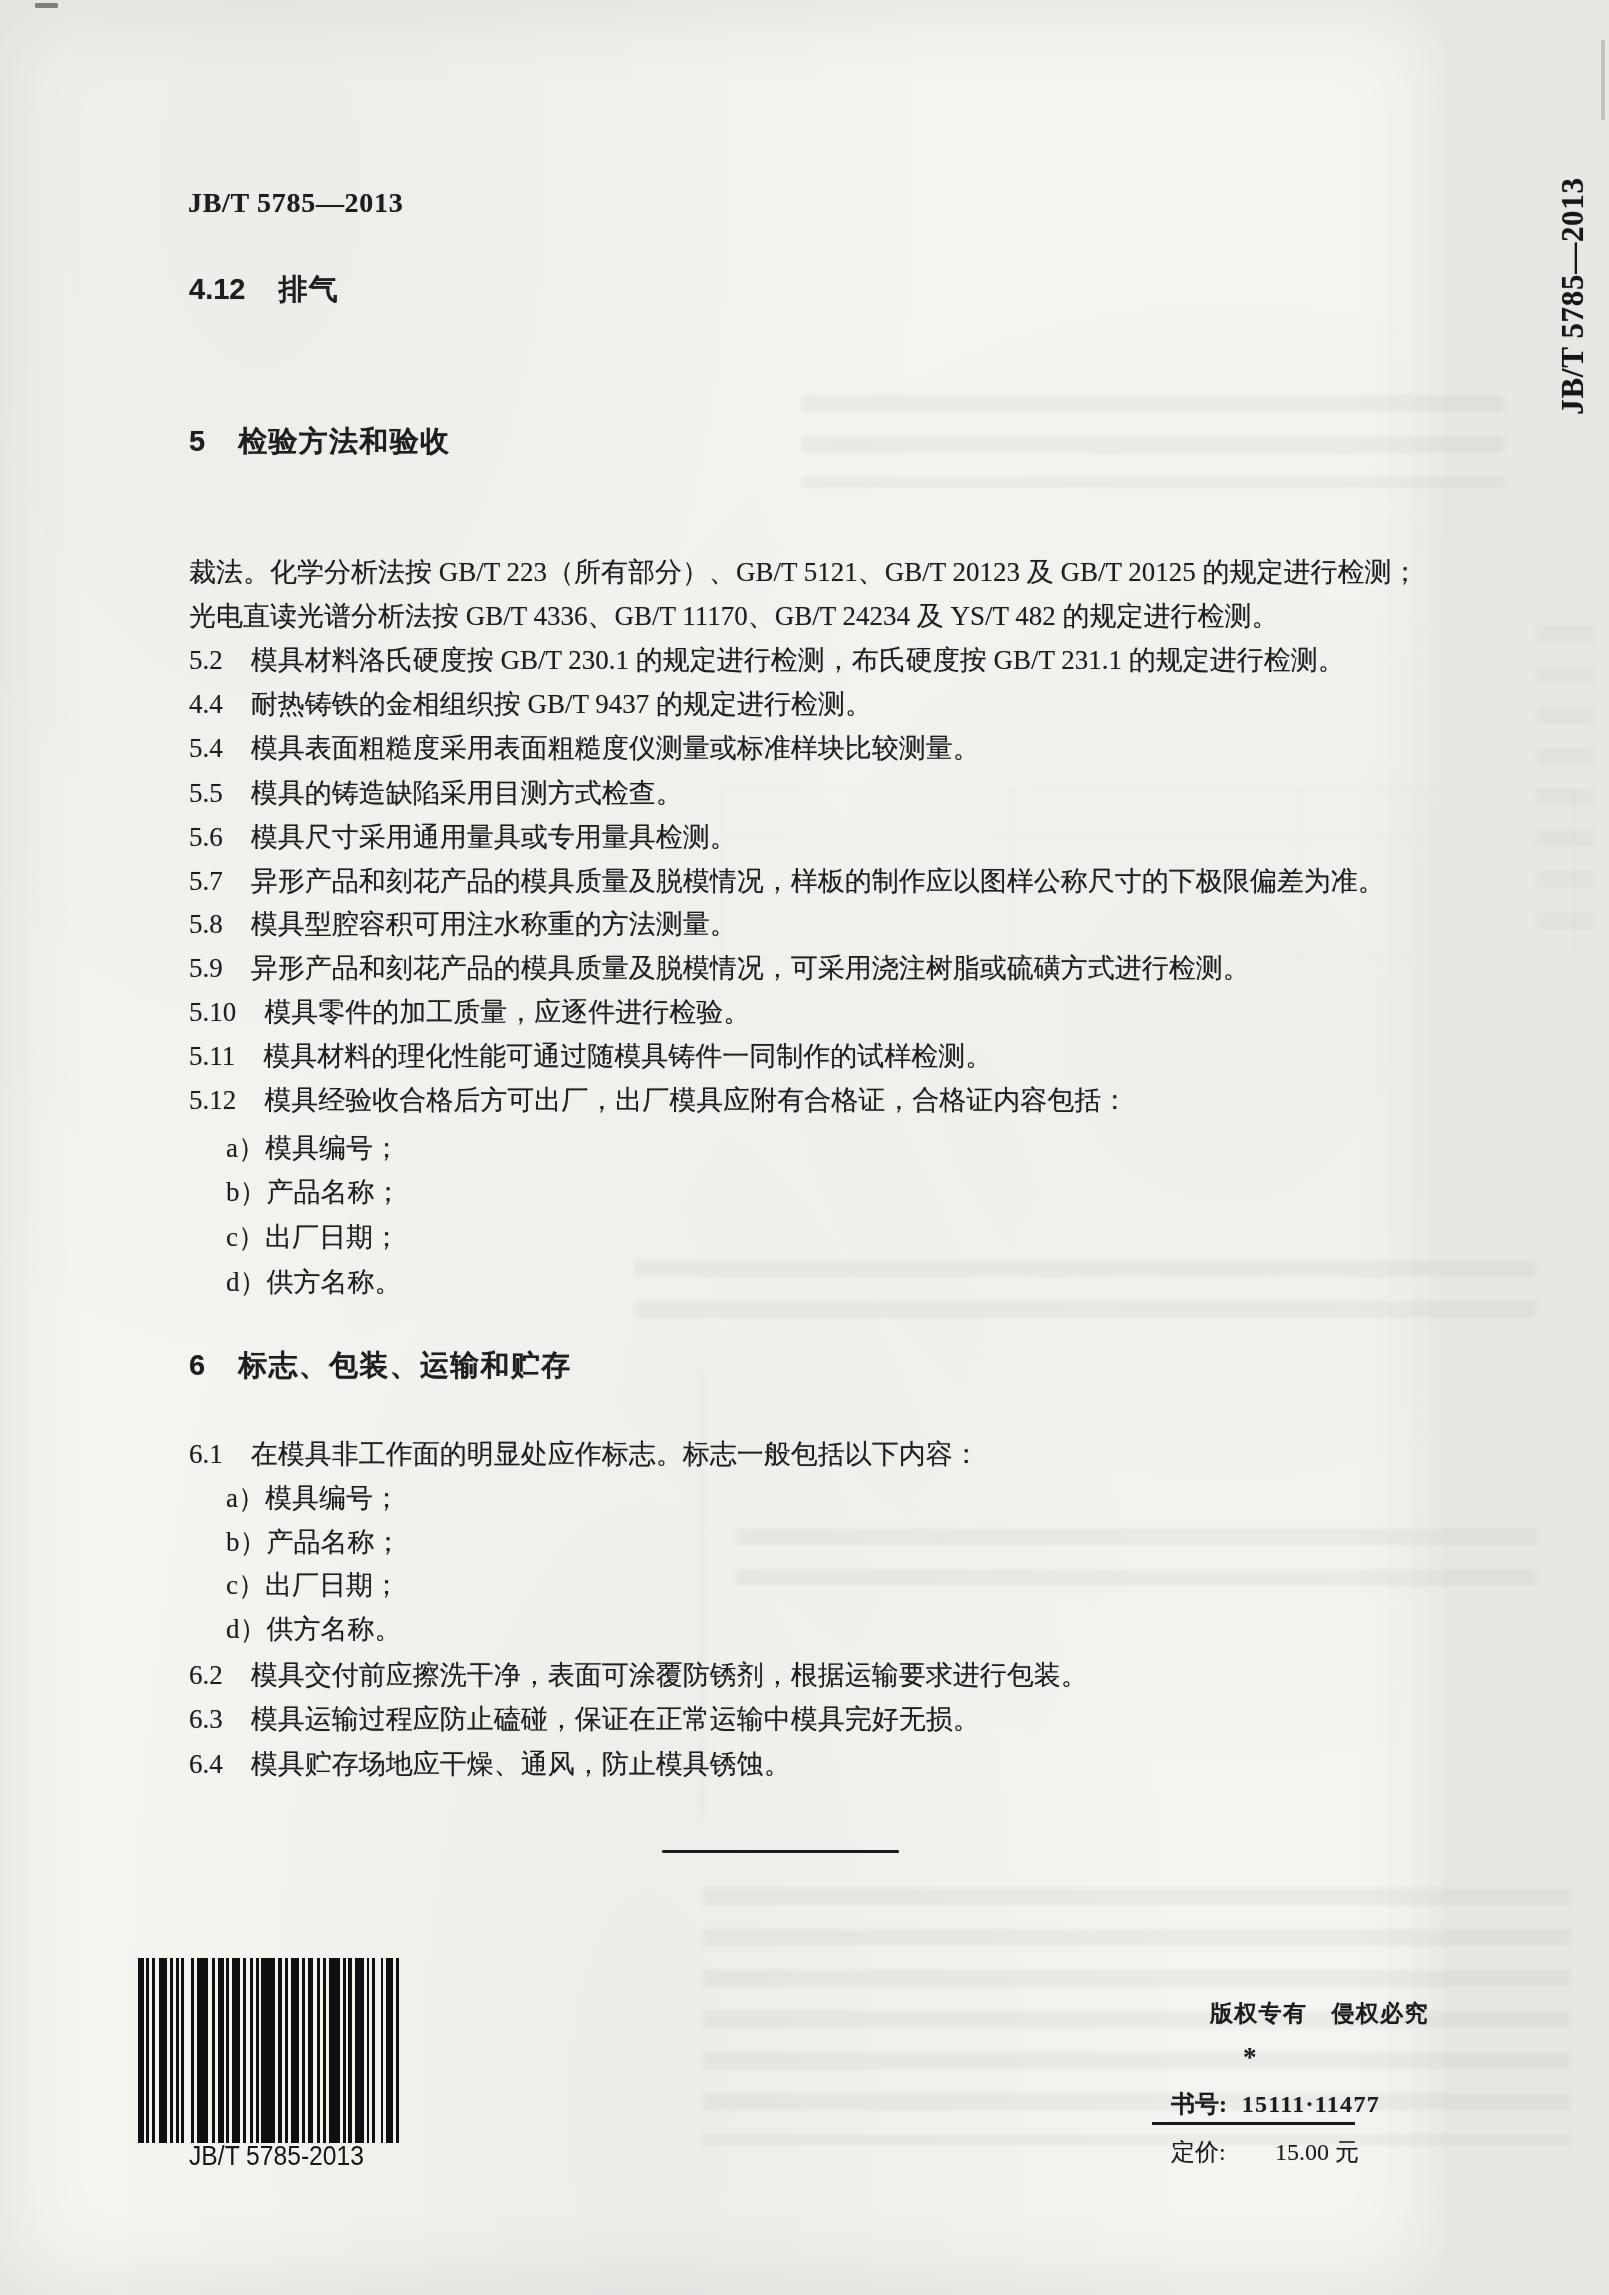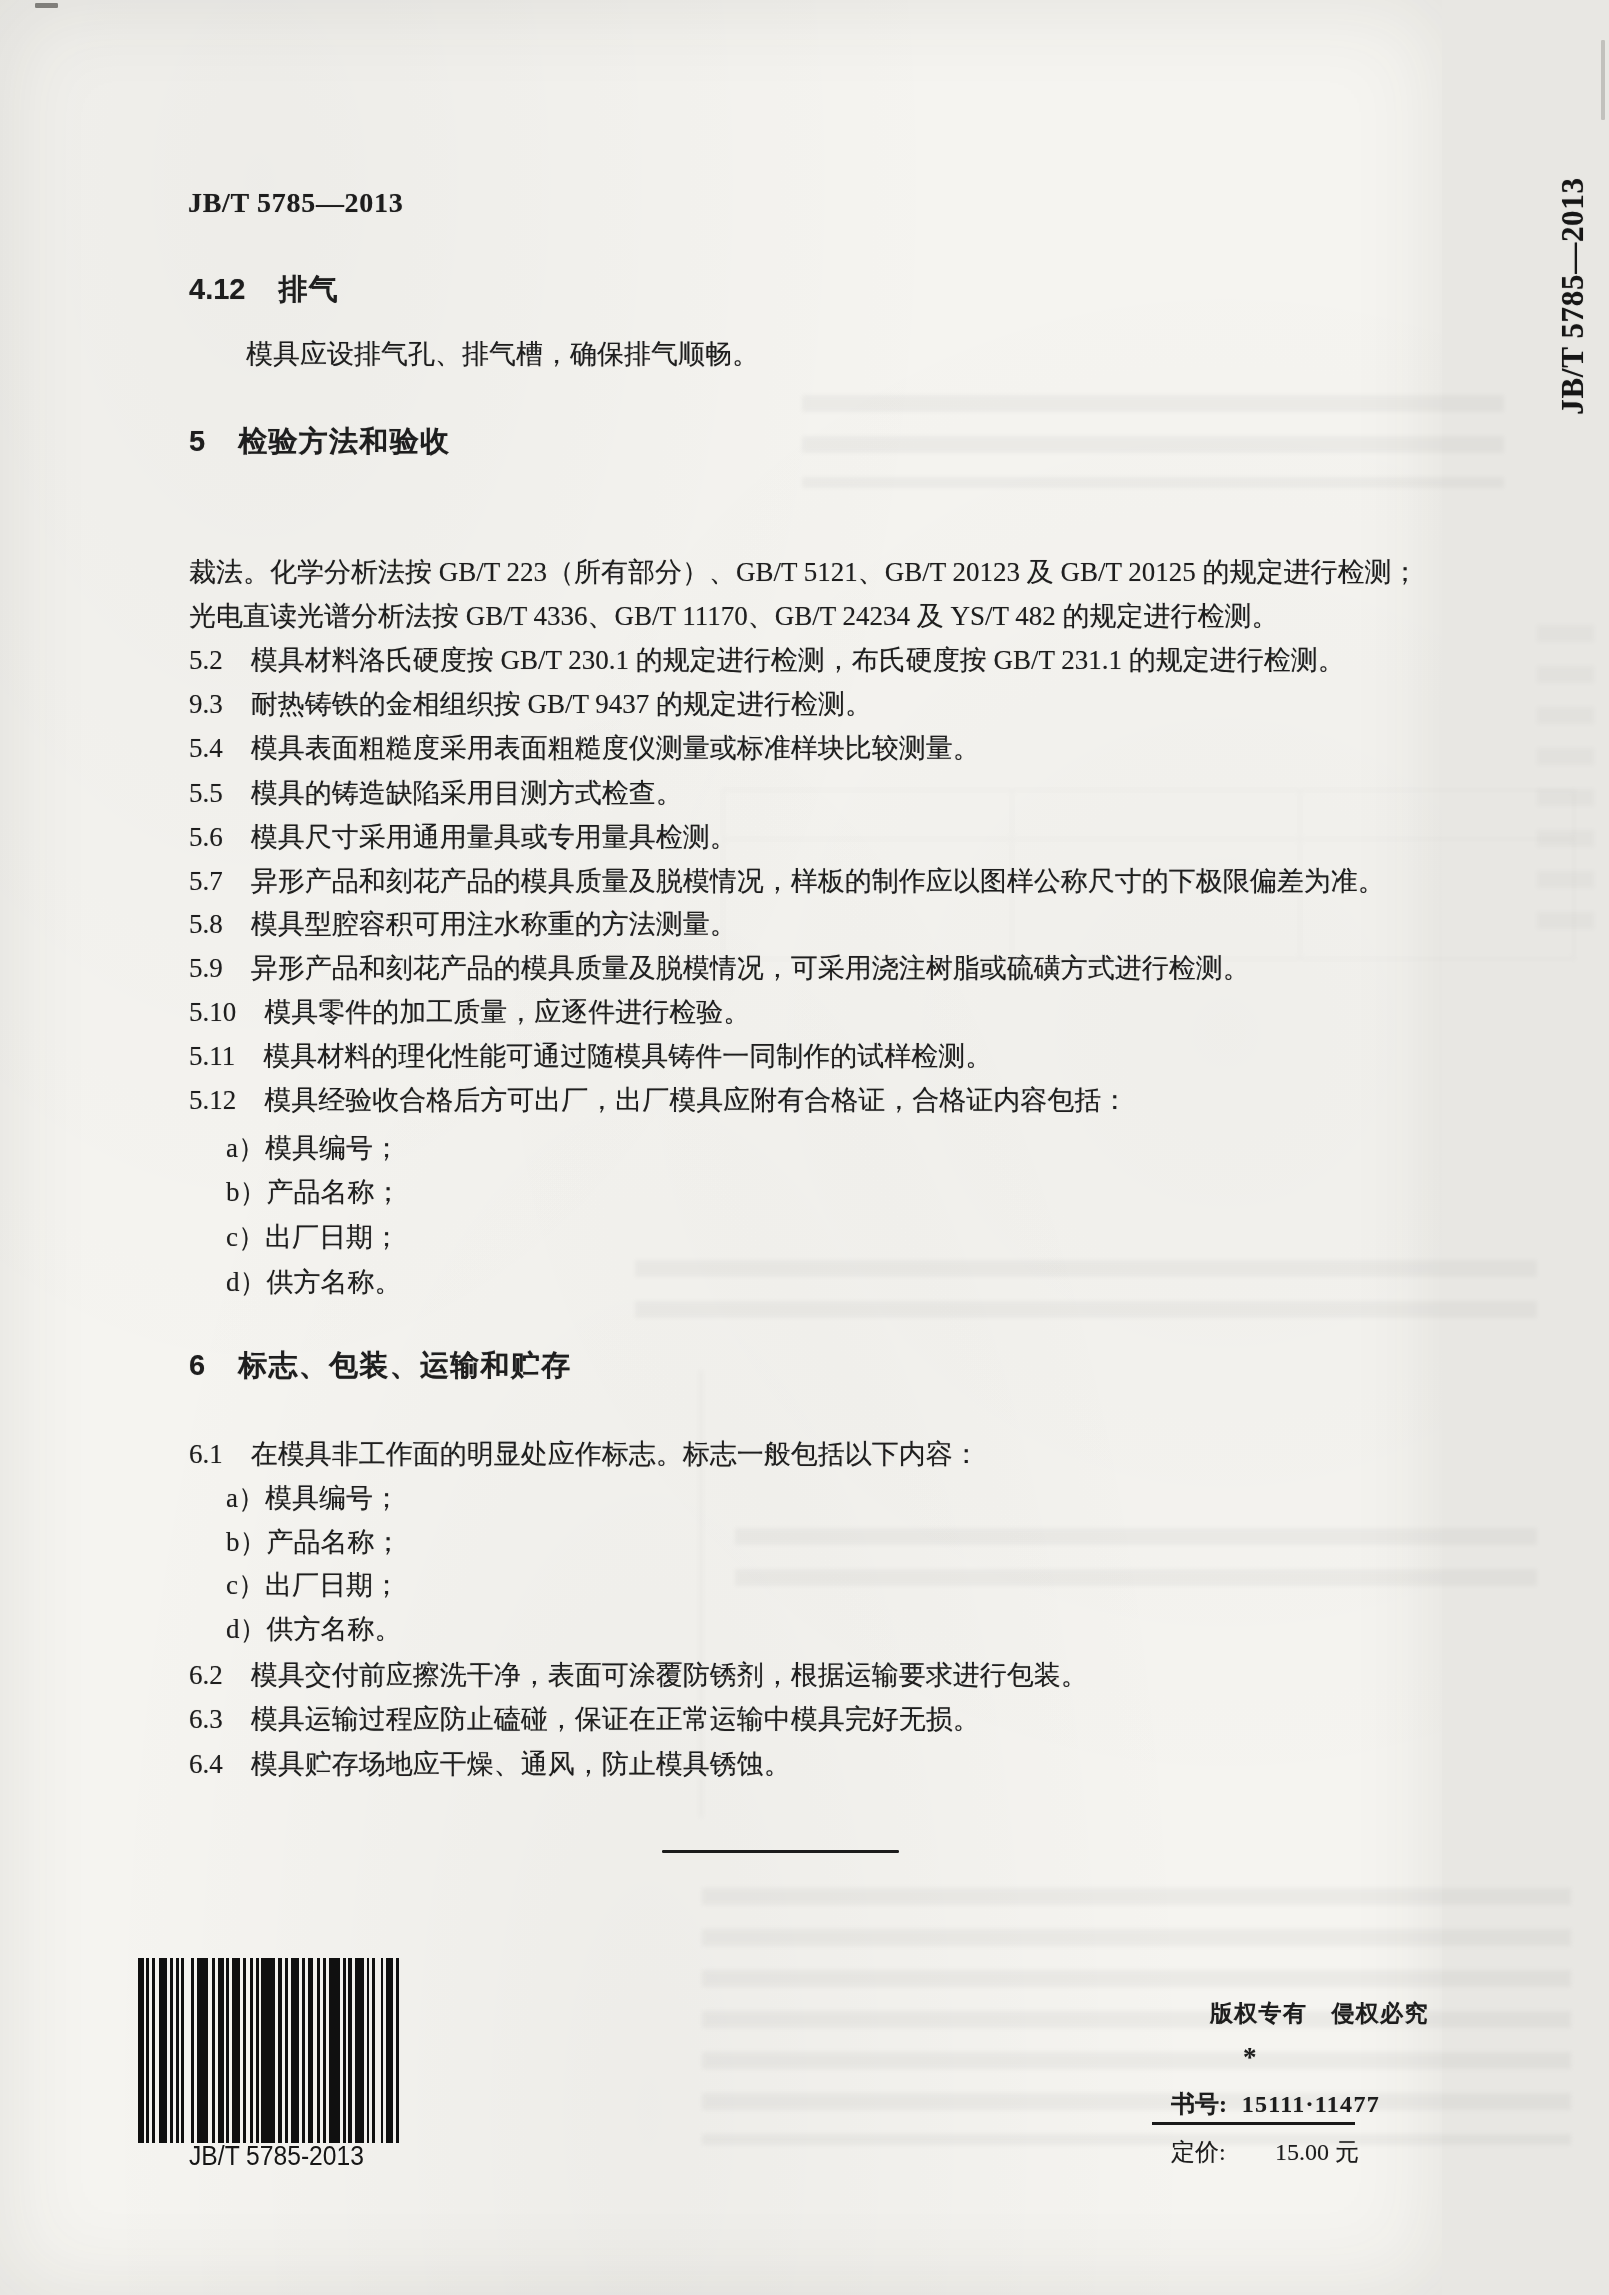--- a/index.html
+++ b/index.html
@@ -107,31 +107,30 @@
   <div class="speck" style="left:35px;top:3.3px;width:23px;height:4.7px;"></div>
   <div class="speck" style="left:1601px;top:40px;width:4px;height:80px;opacity:0.2;"></div>
 
   <div class="page-header">JB/T 5785—2013</div>
 
   <div class="side-header">JB/T 5785—2013</div>
 
   <div class="line heading" style="top:273px">
     <span class="num">4.12</span><span>排气</span>
   </div>
-  <div class="line indent" style="top:338px">模具应设排气孔、排气槽，确保排气顺畅。</div>
 
   <div class="line heading" style="top:425px">
     <span class="num">5</span><span>检验方法和验收</span>
   </div>
 
   <div class="line" style="top:556px">裁法。化学分析法按 GB/T 223（所有部分）、GB/T 5121、GB/T 20123 及 GB/T 20125 的规定进行检测；</div>
   <div class="line" style="top:600px">光电直读光谱分析法按 GB/T 4336、GB/T 11170、GB/T 24234 及 YS/T 482 的规定进行检测。</div>
 
   <div class="line" style="top:644px"><span class="num">5.2</span><span>模具材料洛氏硬度按 GB/T 230.1 的规定进行检测，布氏硬度按 GB/T 231.1 的规定进行检测。</span></div>
-  <div class="line" style="top:688px"><span class="num">9.3</span><span>耐热铸铁的金相组织按 GB/T 9437 的规定进行检测。</span></div>
+  <div class="line" style="top:688px"><span class="num">4.4</span><span>耐热铸铁的金相组织按 GB/T 9437 的规定进行检测。</span></div>
   <div class="line" style="top:732px"><span class="num">5.4</span><span>模具表面粗糙度采用表面粗糙度仪测量或标准样块比较测量。</span></div>
   <div class="line" style="top:777px"><span class="num">5.5</span><span>模具的铸造缺陷采用目测方式检查。</span></div>
   <div class="line" style="top:821px"><span class="num">5.6</span><span>模具尺寸采用通用量具或专用量具检测。</span></div>
   <div class="line" style="top:865px"><span class="num">5.7</span><span>异形产品和刻花产品的模具质量及脱模情况，样板的制作应以图样公称尺寸的下极限偏差为准。</span></div>
   <div class="line" style="top:908px"><span class="num">5.8</span><span>模具型腔容积可用注水称重的方法测量。</span></div>
   <div class="line" style="top:952px"><span class="num">5.9</span><span>异形产品和刻花产品的模具质量及脱模情况，可采用浇注树脂或硫磺方式进行检测。</span></div>
   <div class="line" style="top:996px"><span class="num">5.10</span><span>模具零件的加工质量，应逐件进行检验。</span></div>
   <div class="line" style="top:1040px"><span class="num">5.11</span><span>模具材料的理化性能可通过随模具铸件一同制作的试样检测。</span></div>
   <div class="line" style="top:1084px"><span class="num">5.12</span><span>模具经验收合格后方可出厂，出厂模具应附有合格证，合格证内容包括：</span></div>
 

